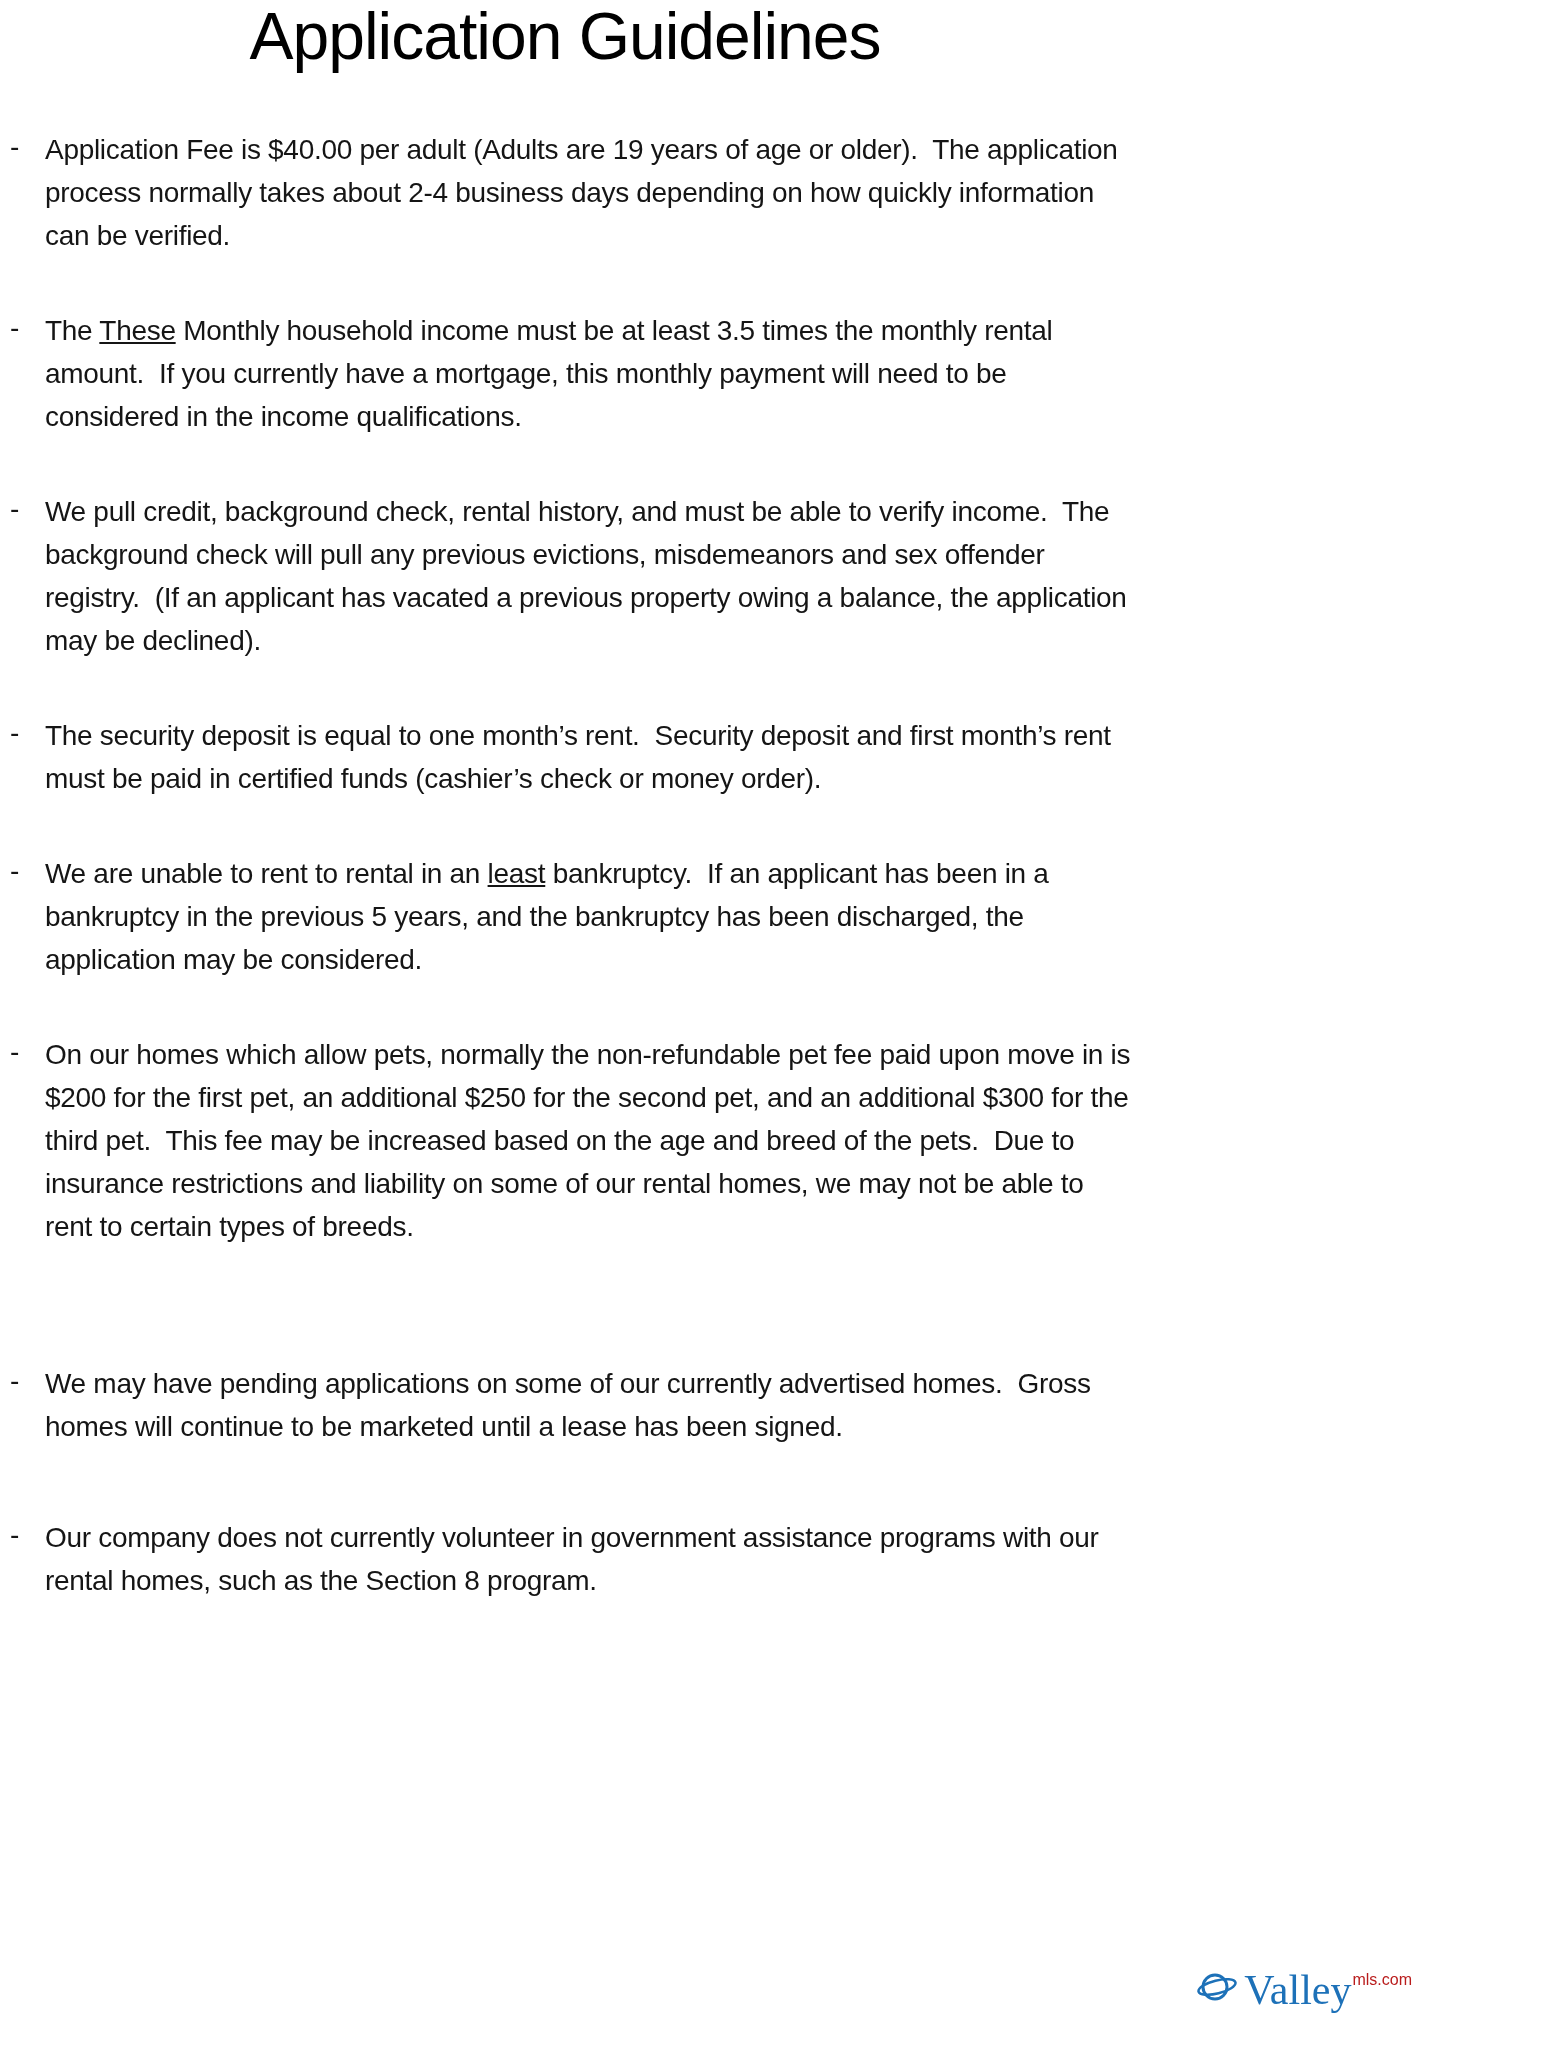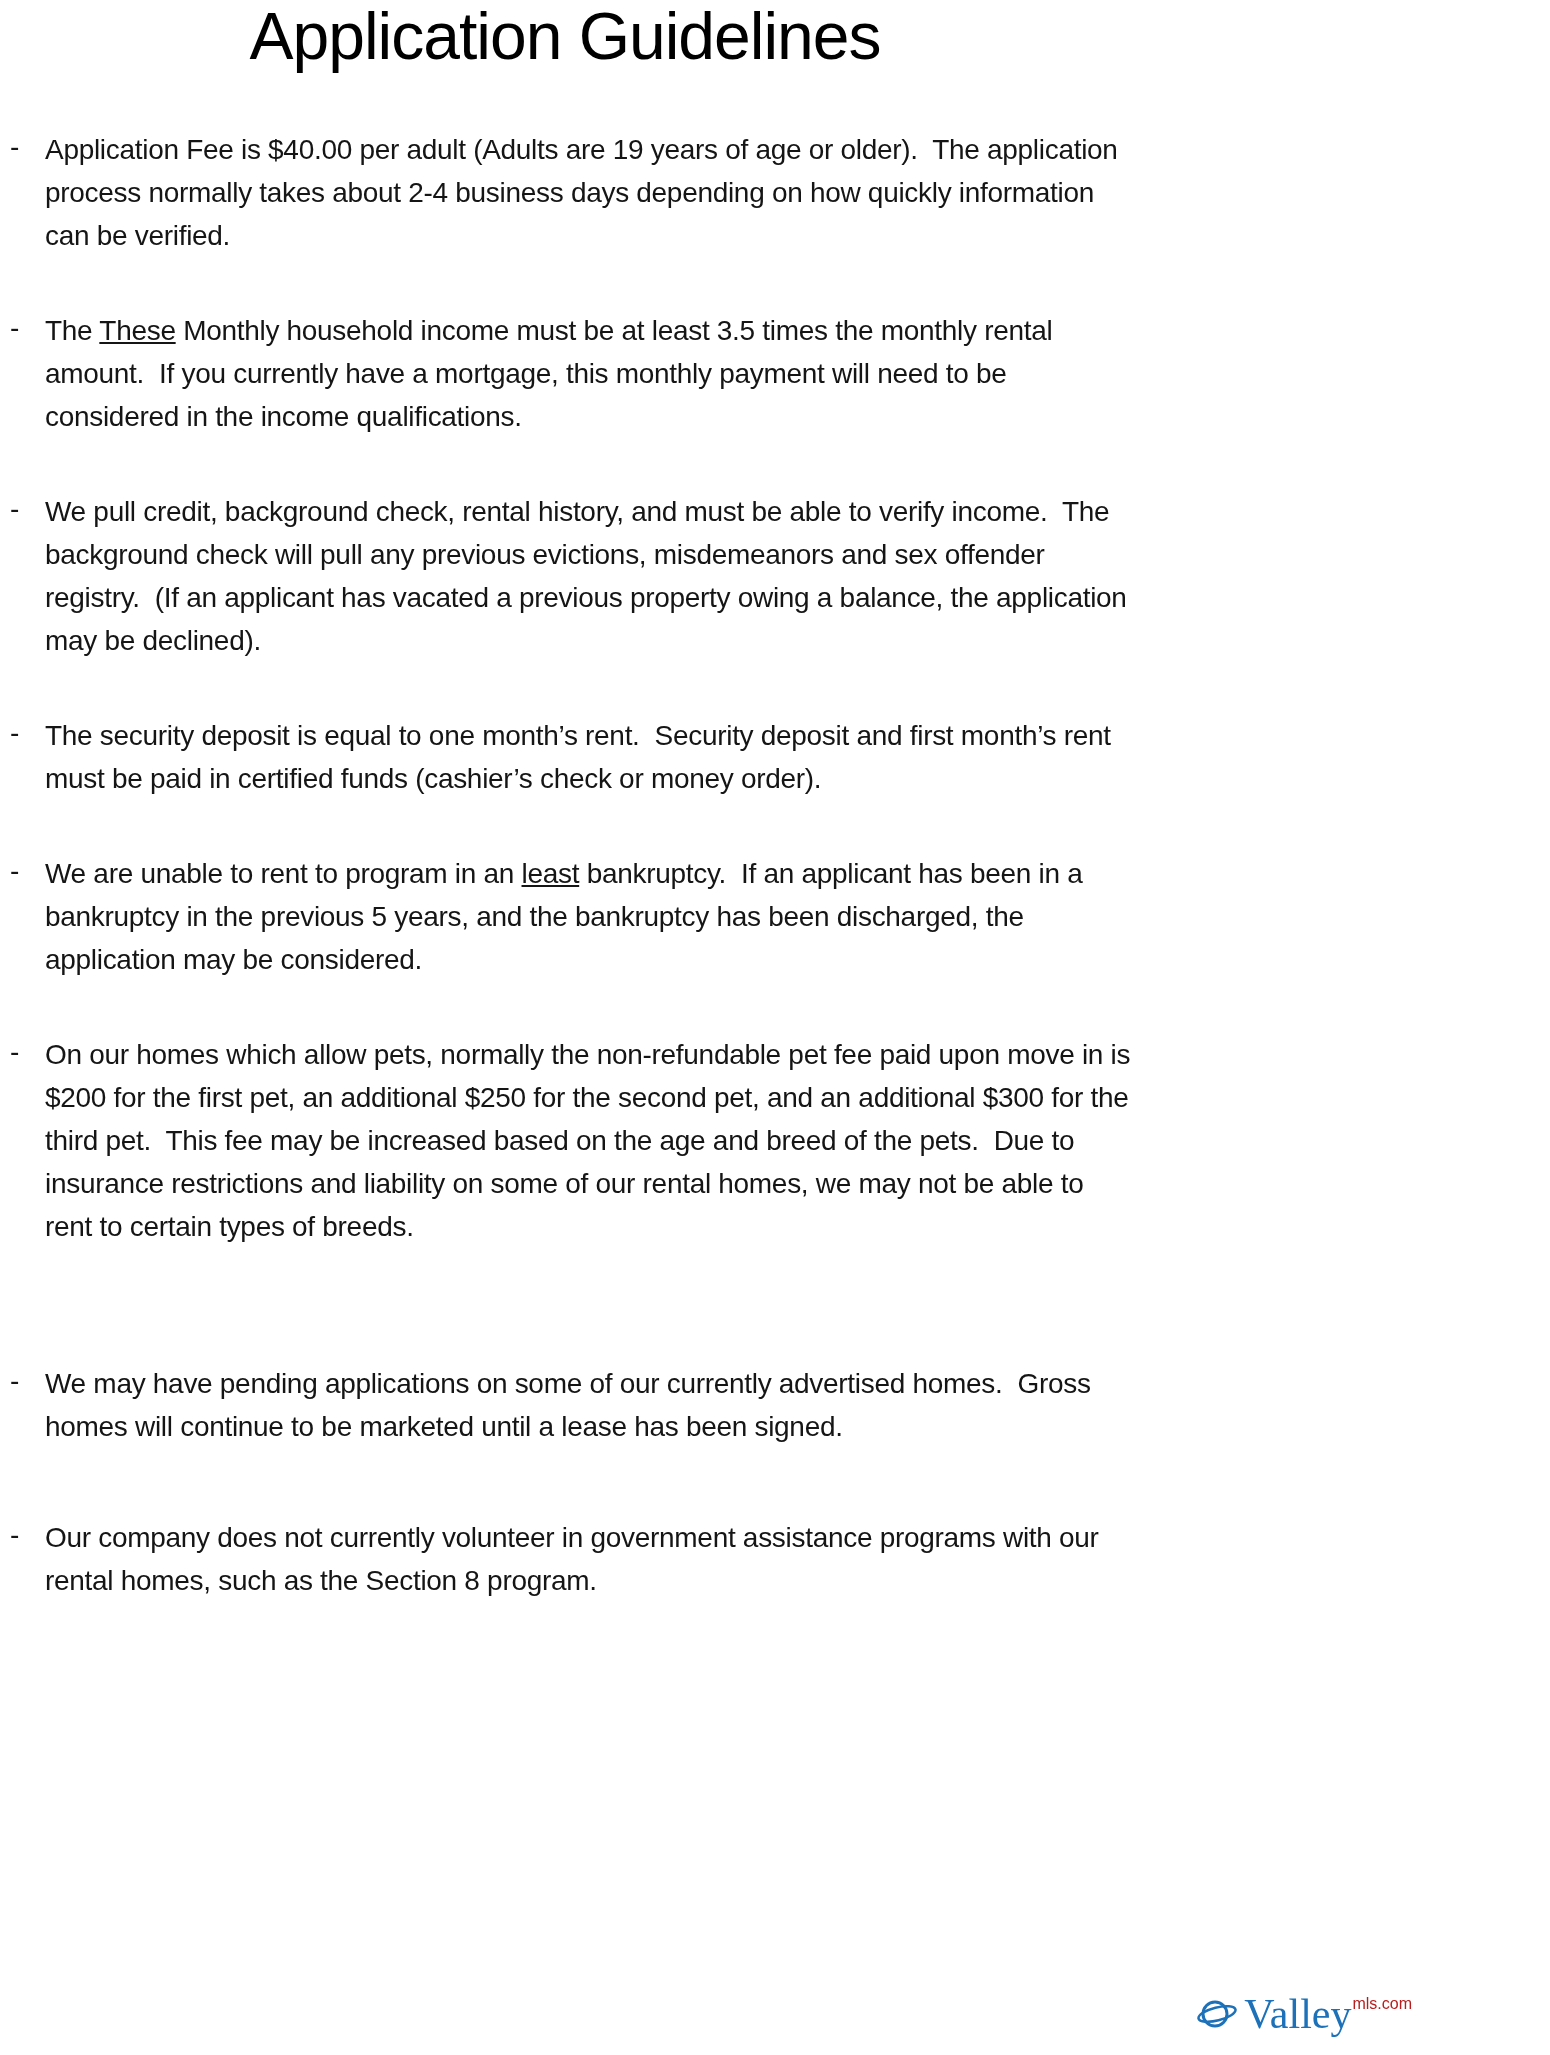--- a/index.html
+++ b/index.html
@@ -53,23 +53,22 @@
     font-size: 28px;
     line-height: 43px;
     letter-spacing: -0.3px;
     white-space: pre-wrap;
     color: #151515;
   }
   .u { text-decoration: underline; }
   .logo {
     position: absolute;
     right: 26px;
-    bottom: 20px;
+    bottom: 44px;
     display: flex;
-    align-items: center;
   }
   .globe { margin-right: 5px; }
   .logo-valley {
     font-family: "Liberation Serif", serif;
     font-size: 42px;
     line-height: 1;
     color: #1d71b8;
   }
   .logo-mls {
     font-family: "Liberation Sans", sans-serif;
@@ -105,21 +104,21 @@
       <p class="text"><span>We pull credit, background check, rental history, and must be able to verify income.  The background check will pull any previous evictions, misdemeanors and sex offender registry.  (If an applicant has vacated a previous property owing a balance, the application may be declined).</span></p>
     </div>
 
     <div class="bullet">
       <span class="dash">-</span>
       <p class="text"><span>The security deposit is equal to one month’s rent.  Security deposit and first month’s rent must be paid in certified funds (cashier’s check or money order).</span></p>
     </div>
 
     <div class="bullet">
       <span class="dash">-</span>
-      <p class="text"><span>We are unable to rent to program in an </span><span class="u">least</span><span> bankruptcy.  If an applicant has been in a bankruptcy in the previous 5 years, and the bankruptcy has been discharged, the application may be considered.</span></p>
+      <p class="text"><span>We are unable to rent to rental in an </span><span class="u">least</span><span> bankruptcy.  If an applicant has been in a bankruptcy in the previous 5 years, and the bankruptcy has been discharged, the application may be considered.</span></p>
     </div>
 
     <div class="bullet gap-xl">
       <span class="dash">-</span>
       <p class="text"><span>On our homes which allow pets, normally the non-refundable pet fee paid upon move in is $200 for the first pet, an additional $250 for the second pet, and an additional $300 for the third pet.  This fee may be increased based on the age and breed of the pets.  Due to insurance restrictions and liability on some of our rental homes, we may not be able to rent to certain types of breeds.</span></p>
     </div>
 
     <div class="bullet gap-lg">
       <span class="dash">-</span>
       <p class="text"><span>We may have pending applications on some of our currently advertised homes.  Gross homes will continue to be marketed until a lease has been signed.</span></p>

